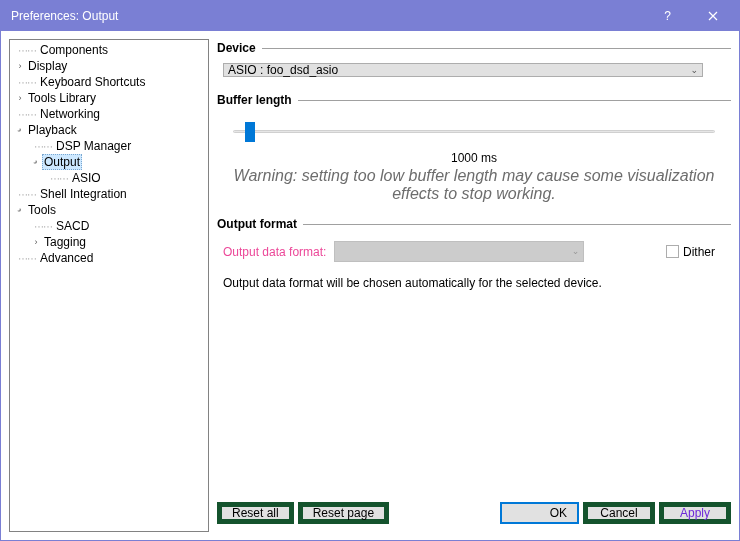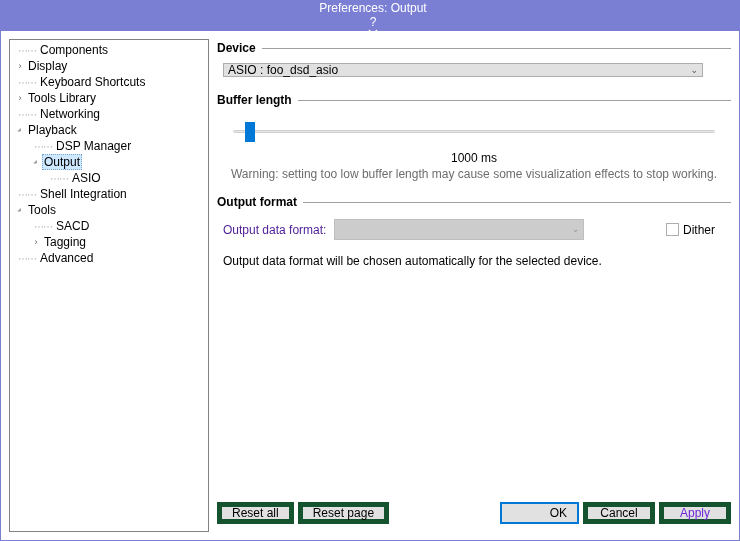--- a/index.html
+++ b/index.html
@@ -17,21 +17,20 @@
     display: flex;
     flex-direction: column;
   }
   .titlebar {
     height: 30px;
     background: #7a7fd4;
     color: #fff;
     display: flex;
     align-items: center;
     padding: 0 4px 0 10px;
-    flex-direction: column;
   }
   .titlebar-title { flex: 1; font-size: 12px; }
   .titlebar-btn {
     width: 45px;
     height: 30px;
     display: flex;
     align-items: center;
     justify-content: center;
     cursor: default;
     color: #fff;
@@ -136,31 +135,32 @@
     background: #0078d7;
   }
   .buffer-value {
     text-align: center;
     font-size: 12px;
     color: #000;
     margin-top: 2px;
   }
   .warn-text {
     text-align: center;
-    font-size: 12px;
+    font-size: 16px;
     color: #6d6d6d;
     margin: 2px 0 12px 0;
+    font-style: italic;
   }
   .form-row {
     margin: 10px 6px 6px 6px;
     display: flex;
     align-items: center;
     gap: 8px;
   }
-  .disabled-label { color: #4c1d95; }
+  .disabled-label { color: #ec4899; }
   .disabled-dd {
     flex: 0 0 250px;
     height: 21px;
     background: #cccccc;
     border: 1px solid #bfbfbf;
     position: relative;
   }
   .disabled-dd .arrow {
     position: absolute;
     right: 4px; top: 4px;

